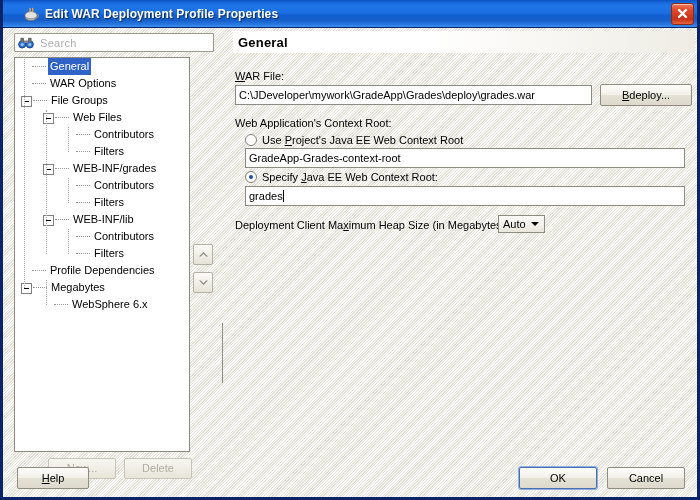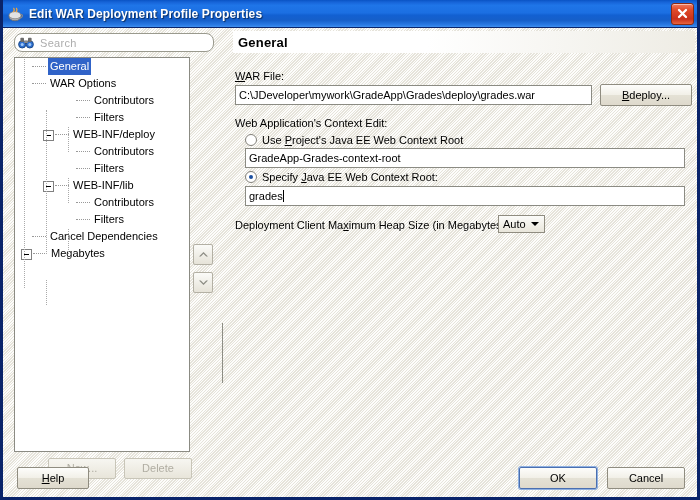--- a/index.html
+++ b/index.html
@@ -29,21 +29,21 @@
   
   #titlebar {
     position: relative;
     height: 27px;
     background: linear-gradient(to bottom,
         #0a53c4 0%, #1664d8 8%, #1f75e8 20%,
         #1b6fe2 48%, #1260d2 56%,
         #165fc9 75%, #2a7ae4 92%, #3f8fee 100%);
     display: flex;
     align-items: center;
-    padding-left: 4px;
+    padding-left: 20px;
     border-bottom: 1px solid #0a246a;
   }
   #title-icon {
     width: 18px;
     height: 18px;
     flex: 0 0 18px;
     position: relative;
     margin-right: 4px;
   }
   #title-text {
@@ -86,21 +86,21 @@
     width: 214px;
     height: 470px;
   }
   #search-box {
     position: absolute;
     left: 11px; top: 5px;
     width: 200px; height: 19px;
     box-sizing: border-box;
     background: #ffffff;
     border: 1px solid #9a9a8e;
-    border-radius: 8px;
+    border-radius: 1px;
     display: flex;
     align-items: center;
     padding-left: 3px;
     cursor: text;
   }
   #binoculars-icon { width: 16px; height: 14px; flex: 0 0 16px; }
   #search-placeholder {
     color: #adadad;
     font-size: 11px;
     margin-left: 6px;
@@ -357,30 +357,33 @@
             <rect x="6.2" y="4.4" width="3.6" height="2.6" fill="#8a8a8a"></rect>
           </svg>
         </span>
         <span id="search-placeholder">Search</span>
       </div>
 
       <div id="tree-panel">
         <div id="tree-rows">
             <div class="tree-row selected"><span class="t-spacer" style="width: 4px;"></span><span class="t-spacer" style="width: 11px;"></span><span class="t-dots"></span><span class="tree-label">General</span></div>
             <div class="tree-row"><span class="t-spacer" style="width: 4px;"></span><span class="t-spacer" style="width: 11px;"></span><span class="t-dots"></span><span class="tree-label">WAR Options</span></div>
+            <div class="tree-row"><span class="t-spacer" style="width: 4px;"></span><span class="t-handle"></span><span class="t-dots"></span><span class="tree-label">File Groups</span></div>
+            <div class="tree-row"><span class="t-spacer" style="width: 26px;"></span><span class="t-handle"></span><span class="t-dots"></span><span class="tree-label">Web Files</span></div>
             <div class="tree-row"><span class="t-spacer" style="width: 48px;"></span><span class="t-spacer" style="width: 11px;"></span><span class="t-dots"></span><span class="tree-label">Contributors</span></div>
             <div class="tree-row"><span class="t-spacer" style="width: 48px;"></span><span class="t-spacer" style="width: 11px;"></span><span class="t-dots"></span><span class="tree-label">Filters</span></div>
-            <div class="tree-row"><span class="t-spacer" style="width: 26px;"></span><span class="t-handle"></span><span class="t-dots"></span><span class="tree-label">WEB-INF/deploy</span></div>
+            <div class="tree-row"><span class="t-spacer" style="width: 26px;"></span><span class="t-handle"></span><span class="t-dots"></span><span class="tree-label">WEB-INF/grades</span></div>
             <div class="tree-row"><span class="t-spacer" style="width: 48px;"></span><span class="t-spacer" style="width: 11px;"></span><span class="t-dots"></span><span class="tree-label">Contributors</span></div>
             <div class="tree-row"><span class="t-spacer" style="width: 48px;"></span><span class="t-spacer" style="width: 11px;"></span><span class="t-dots"></span><span class="tree-label">Filters</span></div>
             <div class="tree-row"><span class="t-spacer" style="width: 26px;"></span><span class="t-handle"></span><span class="t-dots"></span><span class="tree-label">WEB-INF/lib</span></div>
             <div class="tree-row"><span class="t-spacer" style="width: 48px;"></span><span class="t-spacer" style="width: 11px;"></span><span class="t-dots"></span><span class="tree-label">Contributors</span></div>
             <div class="tree-row"><span class="t-spacer" style="width: 48px;"></span><span class="t-spacer" style="width: 11px;"></span><span class="t-dots"></span><span class="tree-label">Filters</span></div>
-            <div class="tree-row"><span class="t-spacer" style="width: 4px;"></span><span class="t-spacer" style="width: 11px;"></span><span class="t-dots"></span><span class="tree-label">Cancel Dependencies</span></div>
+            <div class="tree-row"><span class="t-spacer" style="width: 4px;"></span><span class="t-spacer" style="width: 11px;"></span><span class="t-dots"></span><span class="tree-label">Profile Dependencies</span></div>
             <div class="tree-row"><span class="t-spacer" style="width: 4px;"></span><span class="t-handle"></span><span class="t-dots"></span><span class="tree-label">Megabytes</span></div>
+            <div class="tree-row"><span class="t-spacer" style="width: 26px;"></span><span class="t-spacer" style="width: 11px;"></span><span class="t-dots"></span><span class="tree-label">WebSphere 6.x</span></div>
           </div>
       <div class="vline" style="left: 9px; top: 1px; height: 229px;"></div>
           <div class="vline" style="left: 31px; top: 52px; height: 144px;"></div>
           <div class="vline" style="left: 31px; top: 222px; height: 25px;"></div>
           <div class="vline" style="left: 53px; top: 69px; height: 25px;"></div>
           <div class="vline" style="left: 53px; top: 120px; height: 25px;"></div>
           <div class="vline" style="left: 53px; top: 171px; height: 25px;"></div>
         </div>
 
       <div id="nudge-up">
@@ -413,21 +416,21 @@
       </div>
 
       <div class="fld-label" style="left:4px; top:42px;">
         <span class="mn">W</span><span>AR File:</span>
       </div>
       <div class="textfield" style="left:4px; top:57px; width:357px;">C:\JDeveloper\mywork\GradeApp\Grades\deploy\grades.war</div>
       <div class="btn" style="left:369px; top:56px; width:92px;">
         <span class="mn">B</span><span>deploy...</span>
       </div>
 
-      <div class="fld-label" style="left:4px; top:89px;">Web Application's Context Edit:</div>
+      <div class="fld-label" style="left:4px; top:89px;">Web Application's Context Root:</div>
 
       <div class="radio-line" style="left:14px; top:106px;">
         <span class="radio"></span>
         <span>Use <span class="mn">P</span>roject's Java EE Web Context Root</span>
       </div>
       <div class="textfield readonly" style="left: 14px; top: 120px; width: 440px; color: rgb(0, 0, 0);">GradeApp-Grades-context-root</div>
 
       <div class="radio-line" style="left:14px; top:143px;">
         <span class="radio checked"></span>
         <span>Specify <span class="mn">J</span>ava EE Web Context Root:</span>

